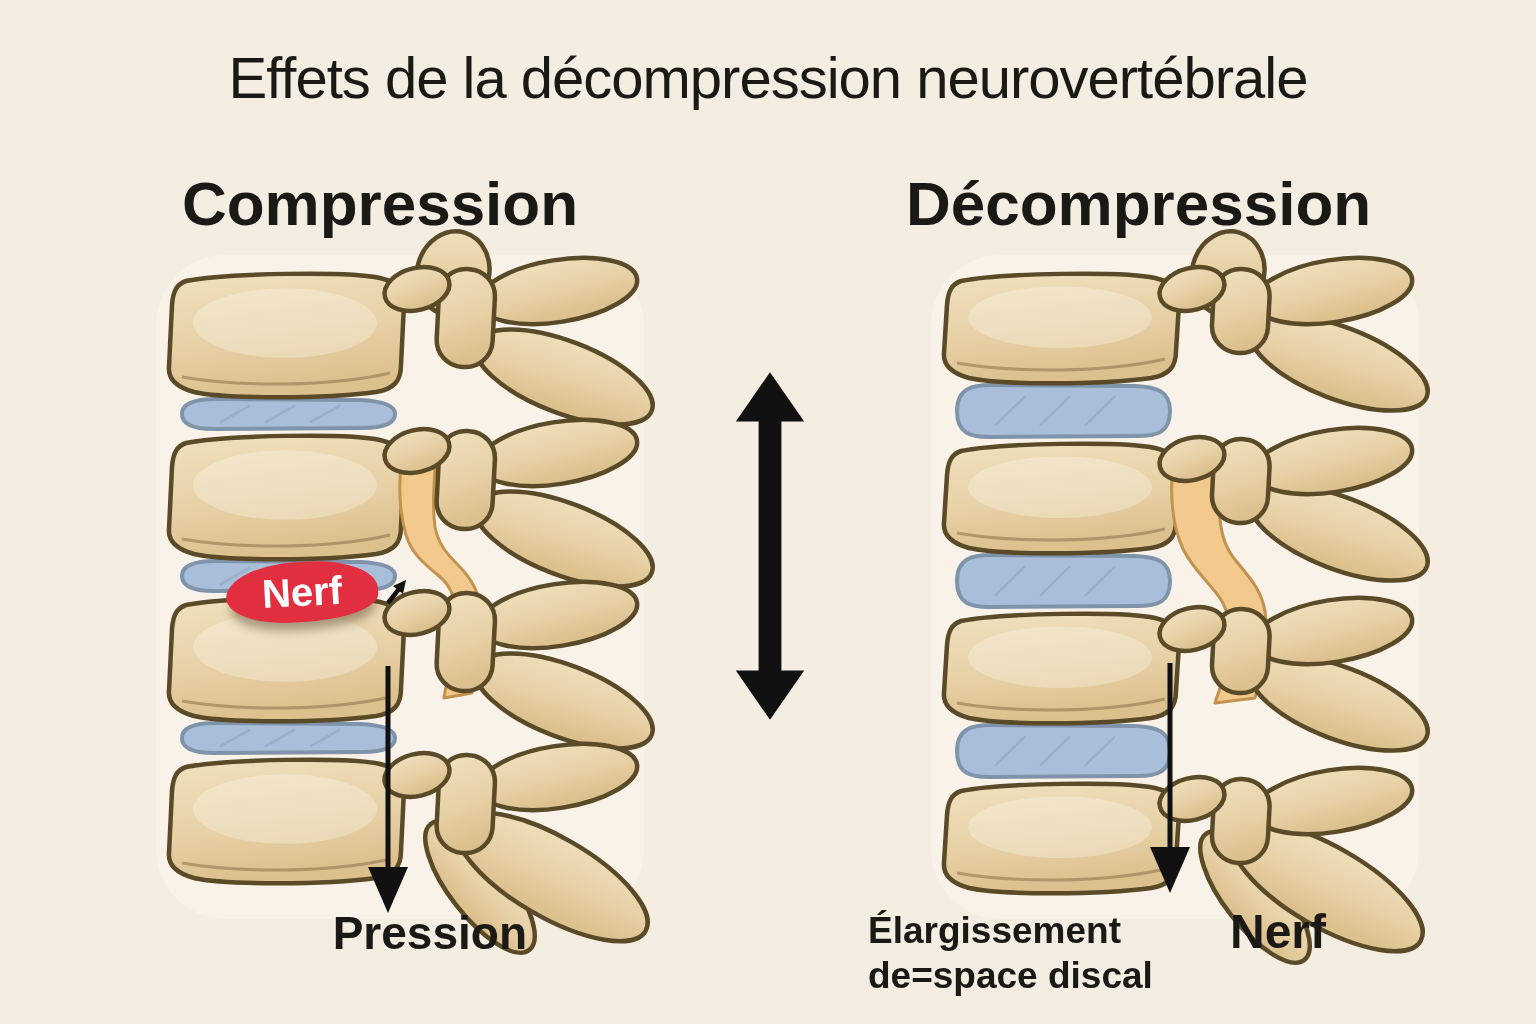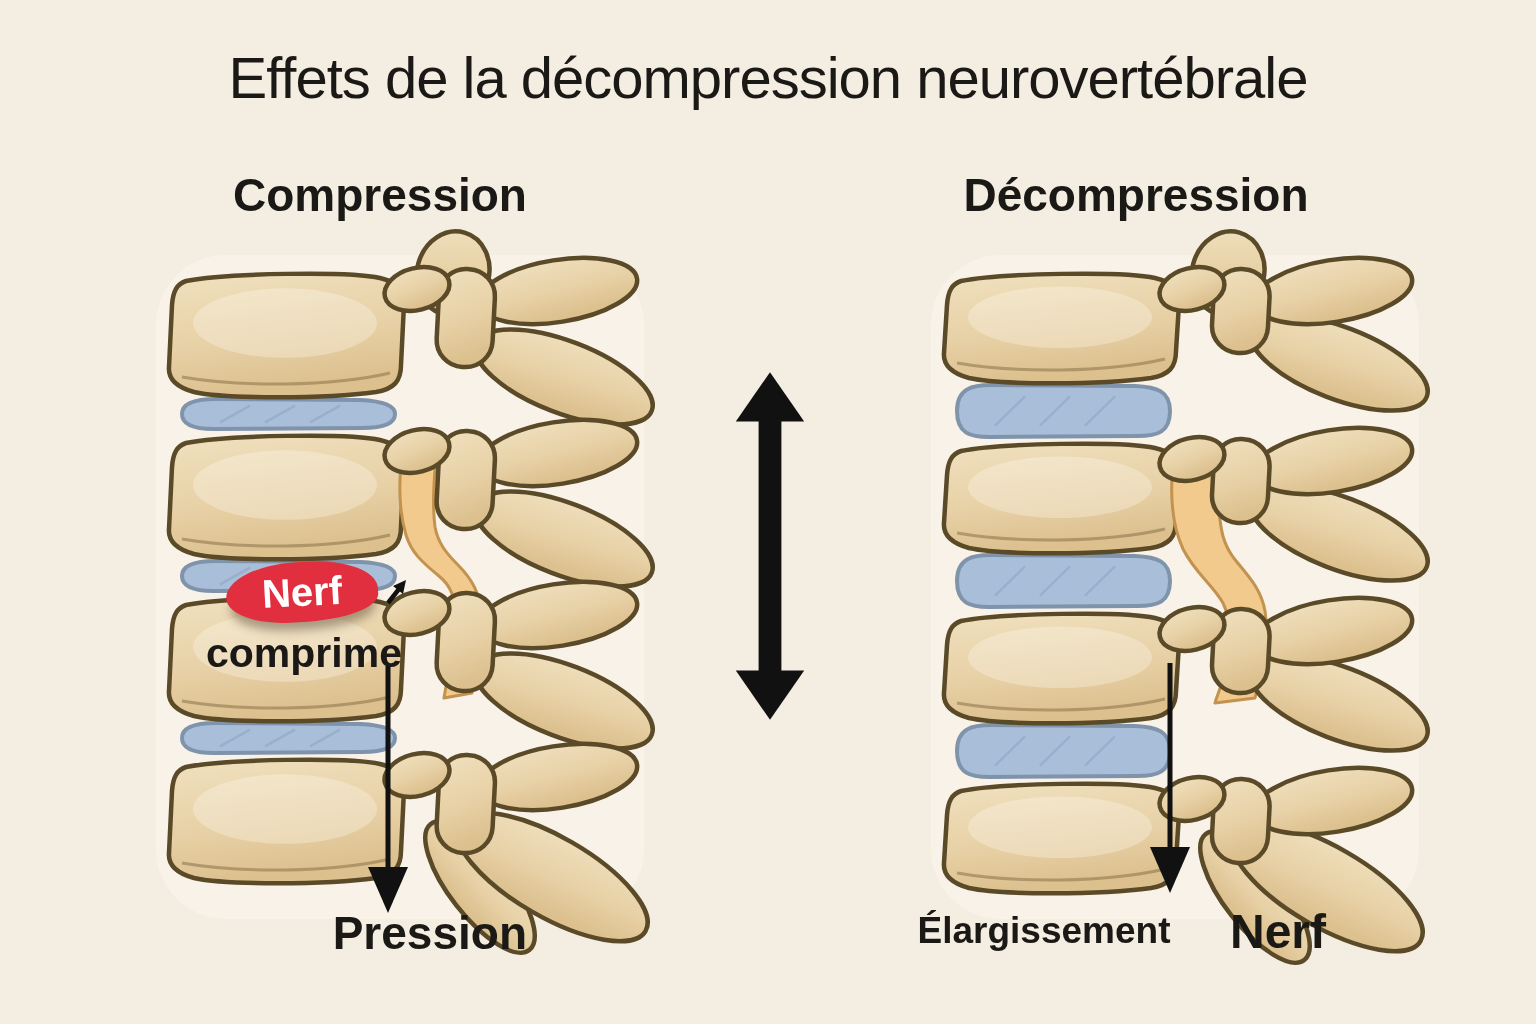--- a/index.html
+++ b/index.html
@@ -6,40 +6,40 @@
   body{background:var(--background,#f4ede2);}
   .canvas{
     position:relative;width:1536px;height:1024px;overflow:hidden;
     background:var(--background,#f4ede2);
     font-family:"Liberation Sans",sans-serif;color:var(--text,#1b1916);
   }
   .title{
     position:absolute;top:44px;left:0;width:100%;margin:0;
     text-align:center;font-size:58px;font-weight:normal;letter-spacing:-1px;
   }
-  .heading{position:absolute;margin:0;font-size:46px;font-weight:bold;text-align:center;}
+  .heading{position:absolute;margin:0;font-size:62px;font-weight:bold;text-align:center;}
   .heading-left{left:150px;top:168px;width:460px;}
   .heading-right{left:906px;top:168px;width:460px;}
   .spine{position:absolute;top:243px;width:500px;height:690px;overflow:visible;}
   #spine-left{left:150px;}
   #spine-right{left:925px;}
   #center-arrow{position:absolute;left:732px;top:362px;width:76px;height:368px;}
   #center-arrow *{fill:var(--arrow,#111);}
   .nerf-badge{
     position:absolute;left:226px;top:562px;width:152px;height:60px;
     background:var(--nerve-badge-bg,#e12f3f);color:var(--nerve-badge-text,#fff);
     font-size:40px;font-weight:bold;display:flex;align-items:center;justify-content:center;
     border-radius:52% 48% 55% 45% / 60% 55% 45% 50%;
     transform:rotate(-3deg);
     box-shadow:0 12px 10px -4px rgba(80,62,40,0.45);
   }
   .caption{position:absolute;font-weight:bold;margin:0;}
   .comprime{left:206px;top:630px;font-size:41px;}
   .pression{left:247px;top:906px;width:280px;text-align:right;font-size:46px;}
-  .elargissement{left:868px;top:908px;width:352px;text-align:center;font-size:37px;line-height:45px;}
+  .elargissement{left:868px;top:908px;width:352px;font-size:37px;line-height:45px;}
   .elargissement span{display:block;}
   .nerf-right{left:1230px;top:904px;font-size:48px;}
 </style>
 </head>
 <body>
 
 <div class="canvas">
 
   <h1 class="title">Effets de la décompression neurovertébrale</h1>
 
@@ -242,22 +242,22 @@
   <svg id="center-arrow" viewBox="0 0 80 370">
     <polygon points="40,2 76,54 4,54"></polygon>
     <rect x="28" y="50" width="24" height="270"></rect>
     <polygon points="40,368 76,316 4,316"></polygon>
   </svg>
 
   <div class="nerf-badge">
     <span>Nerf</span>
   </div>
 
-  <p class="caption comprime">comprime</p>
   <p class="caption pression">Pression</p>
 
   <div class="caption elargissement">
     <span>Élargissement</span>
+    <span>de=space discal</span>
   </div>
 
   <p class="caption nerf-right">Nerf</p>
 
 </div>
 
 </body></html>

